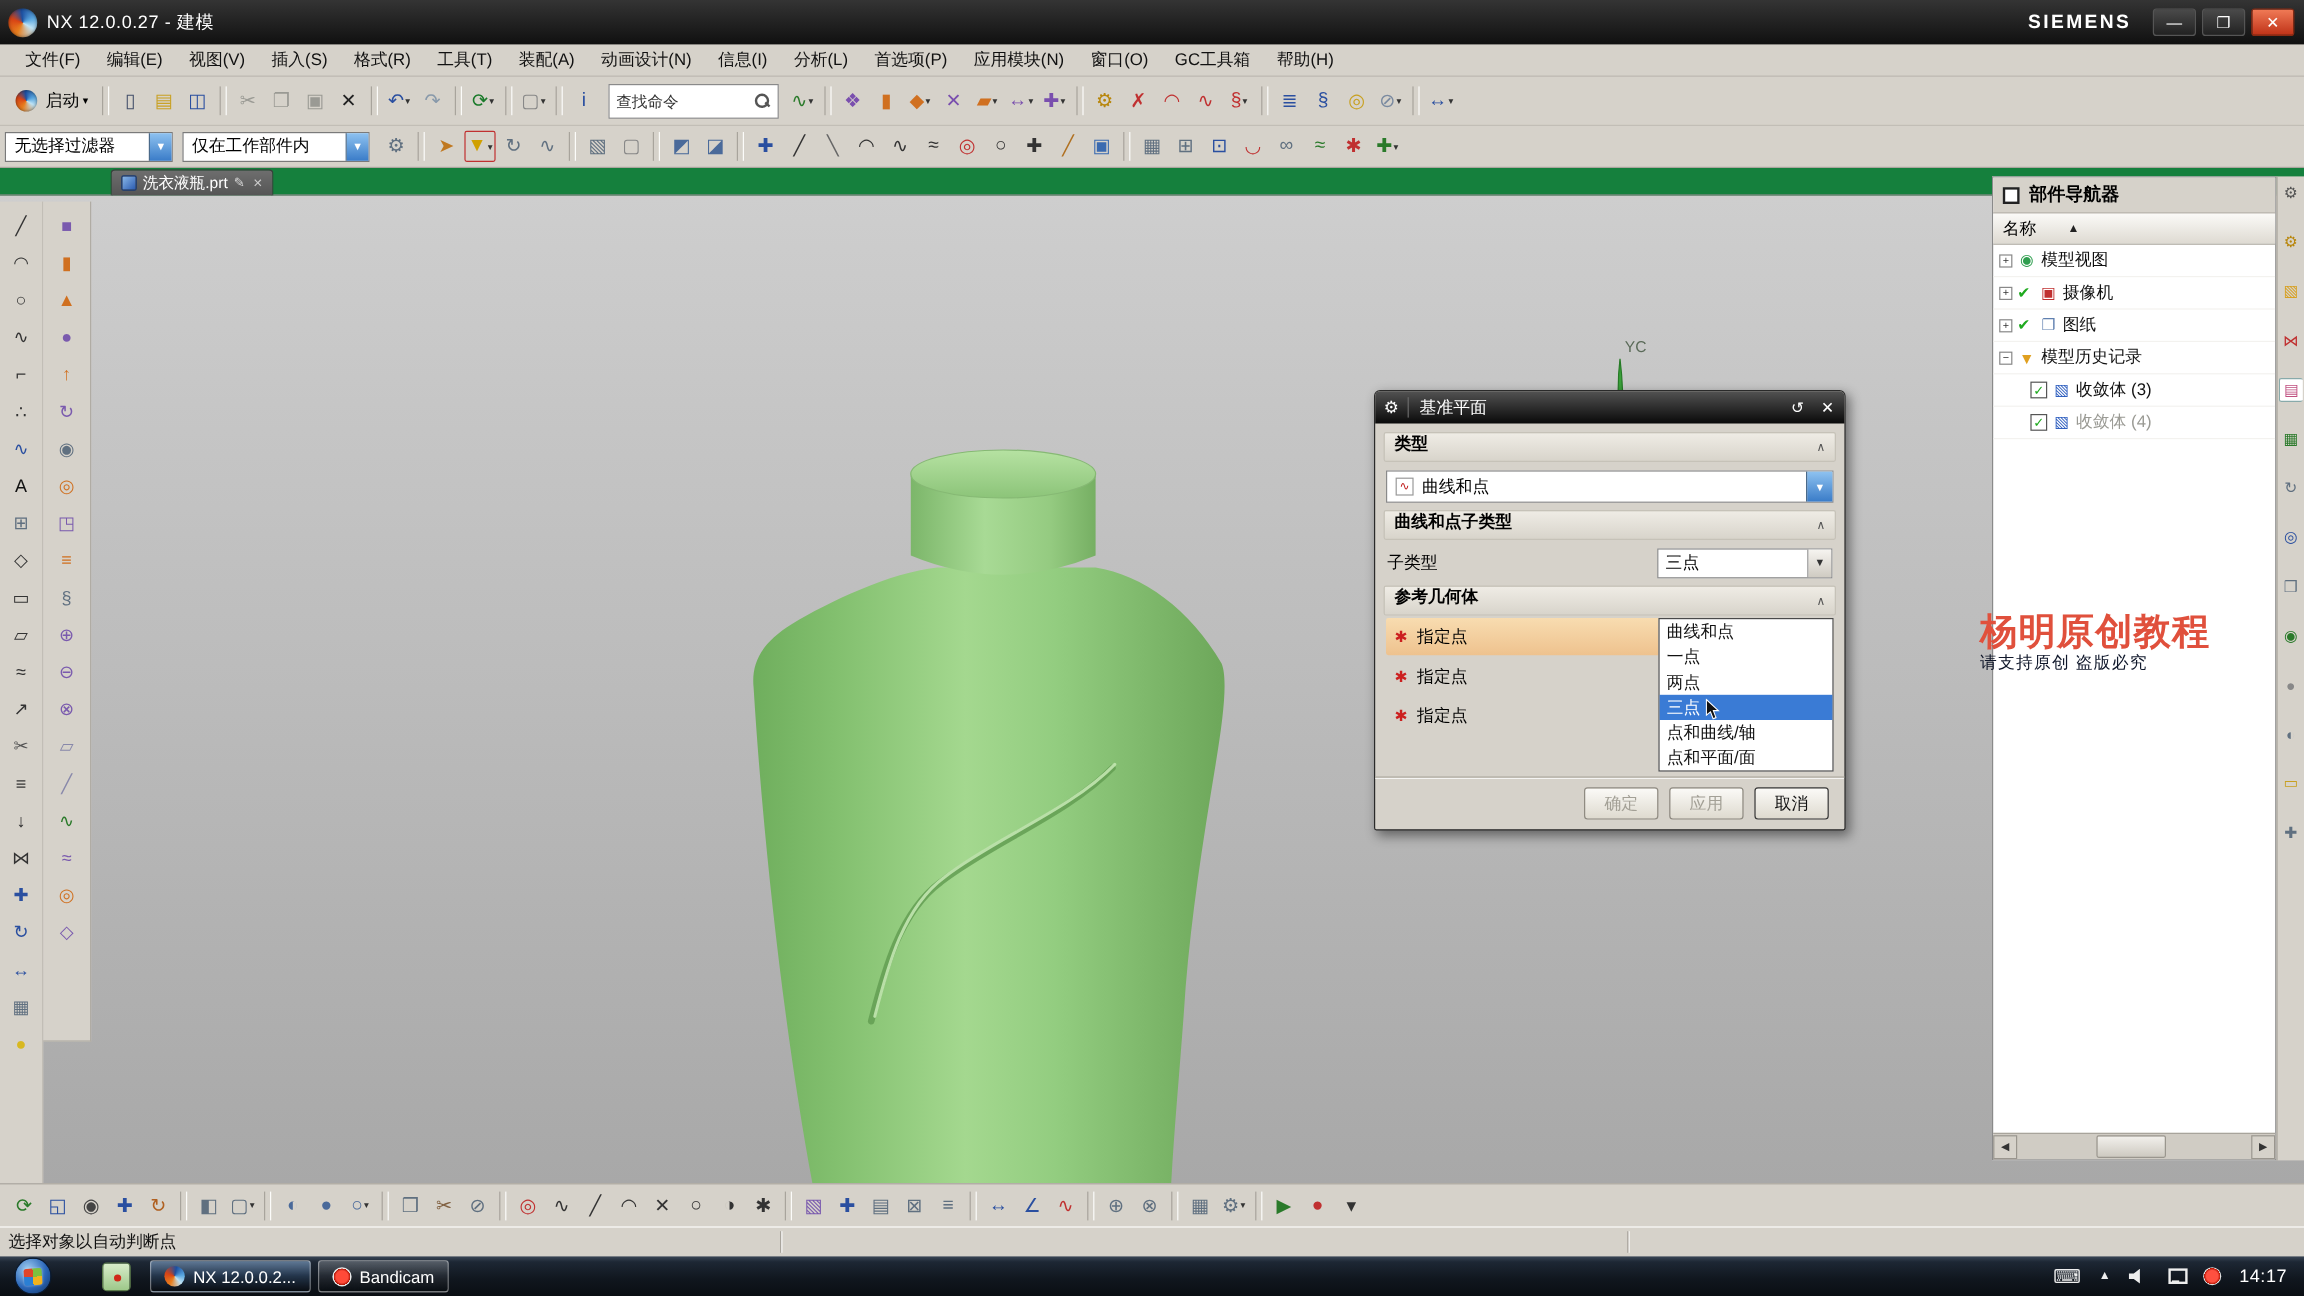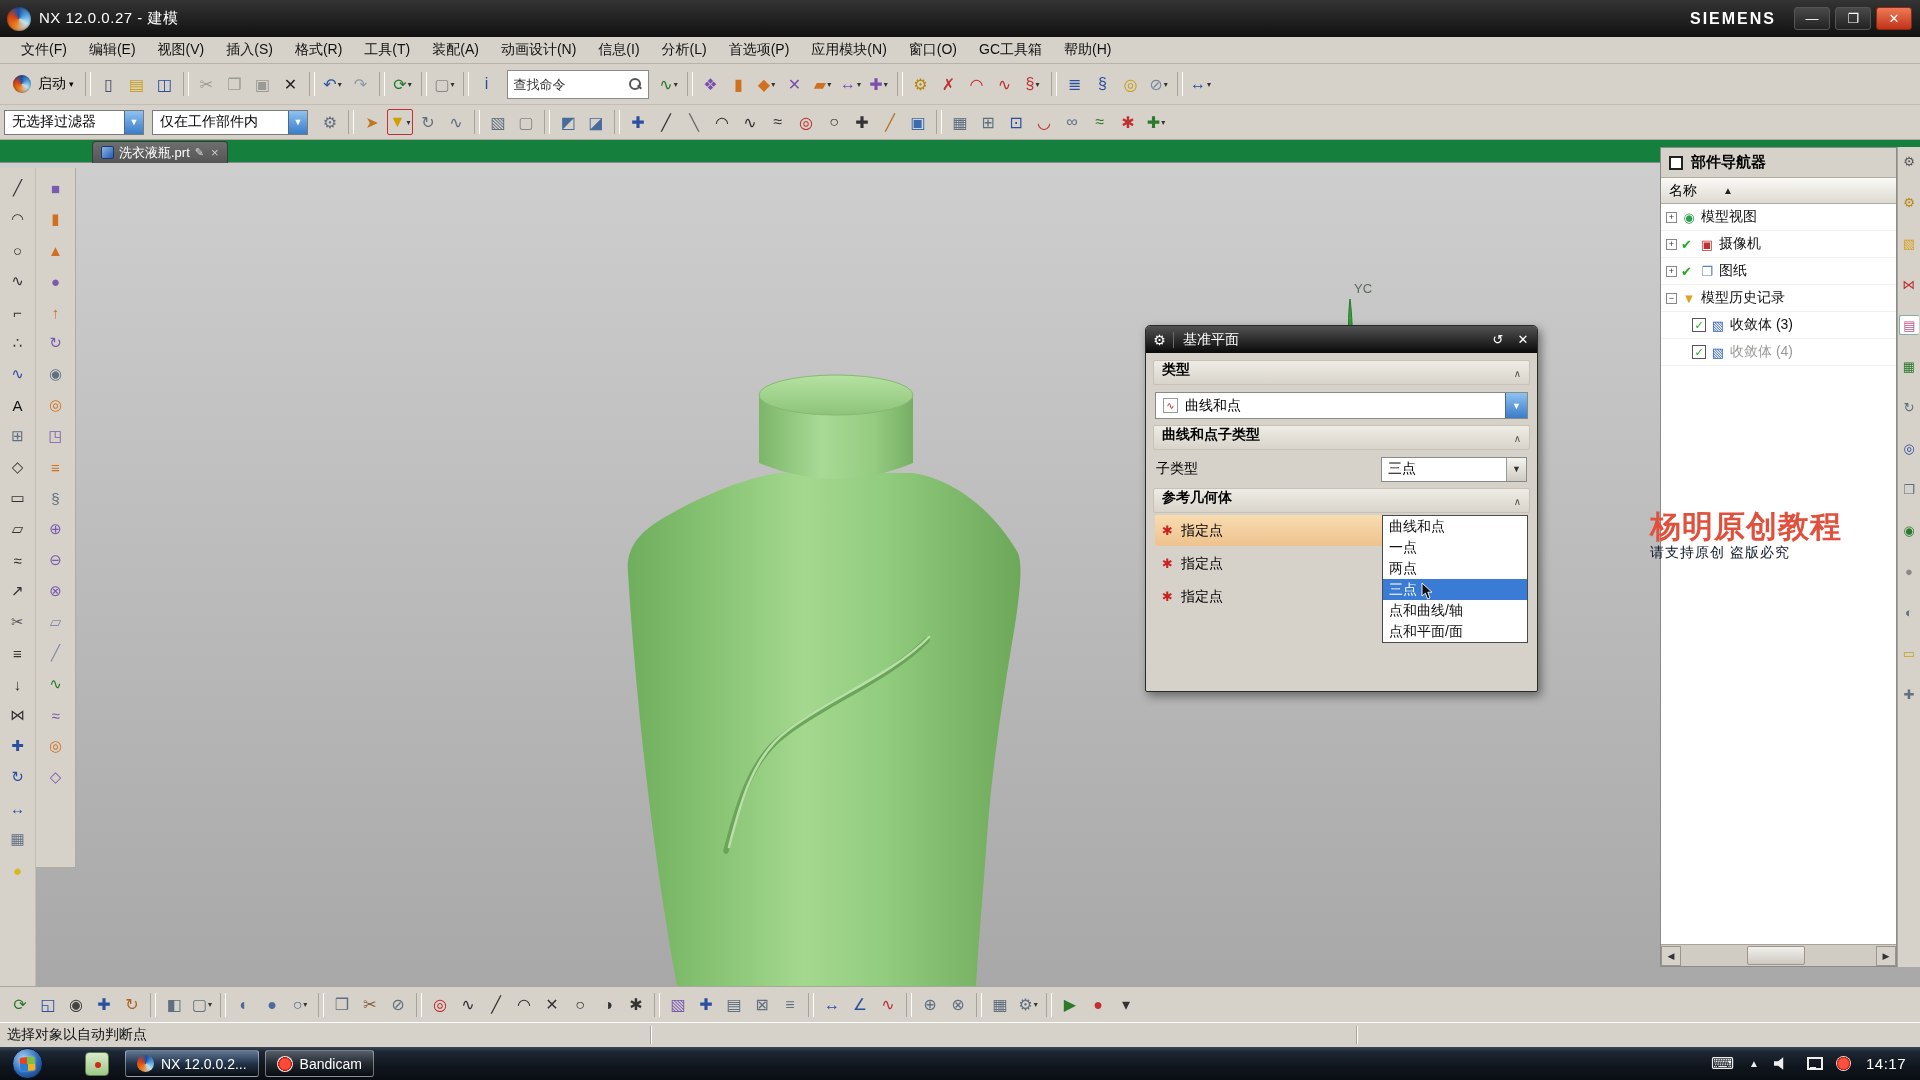--- a/index.html
+++ b/index.html
@@ -645,20 +645,25 @@
       <div class="droplist" id="droplist">
           <div class="item">曲线和点</div>
           <div class="item">一点</div>
           <div class="item">两点</div>
           <div class="item sel">三点<svg class="curs" width="13" height="18" viewBox="0 0 13 18">
               <path d="M1,1 L1,14 L4.4,11.2 L6.6,17 L9,16 L6.8,10.2 L11,10.2 Z" fill="#111" stroke="#fff" stroke-width="0.9"></path>
             </svg></div>
           <div class="item">点和曲线/轴</div>
           <div class="item">点和平面/面</div>
         </div>
+      <div class="dlg-footer">
+        <span class="btn disabled">确定</span>
+        <span class="btn disabled">应用</span>
+        <span class="btn default">取消</span>
+      </div>
     </div>
   </div>
 
   <div class="navigator">
     <div class="nav-header">
       <span class="nav-hicon"></span>
       <span>部件导航器</span>
     </div>
     <div class="nav-col">
       <span>名称</span>

